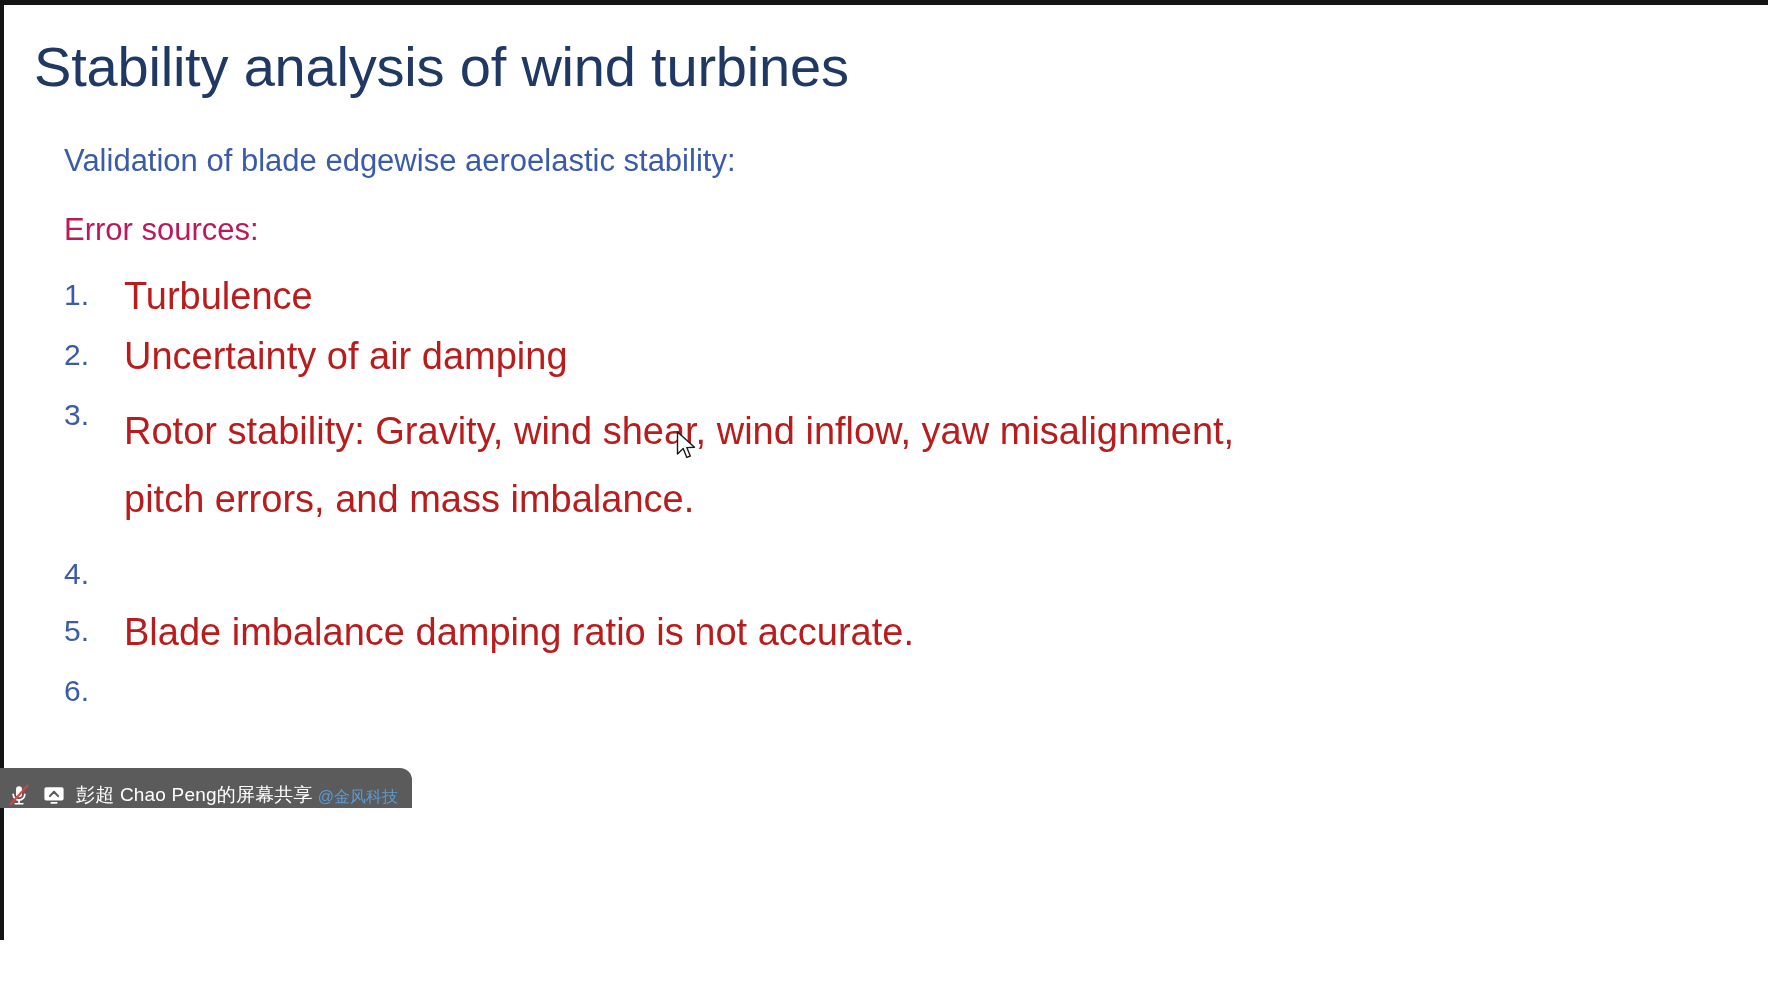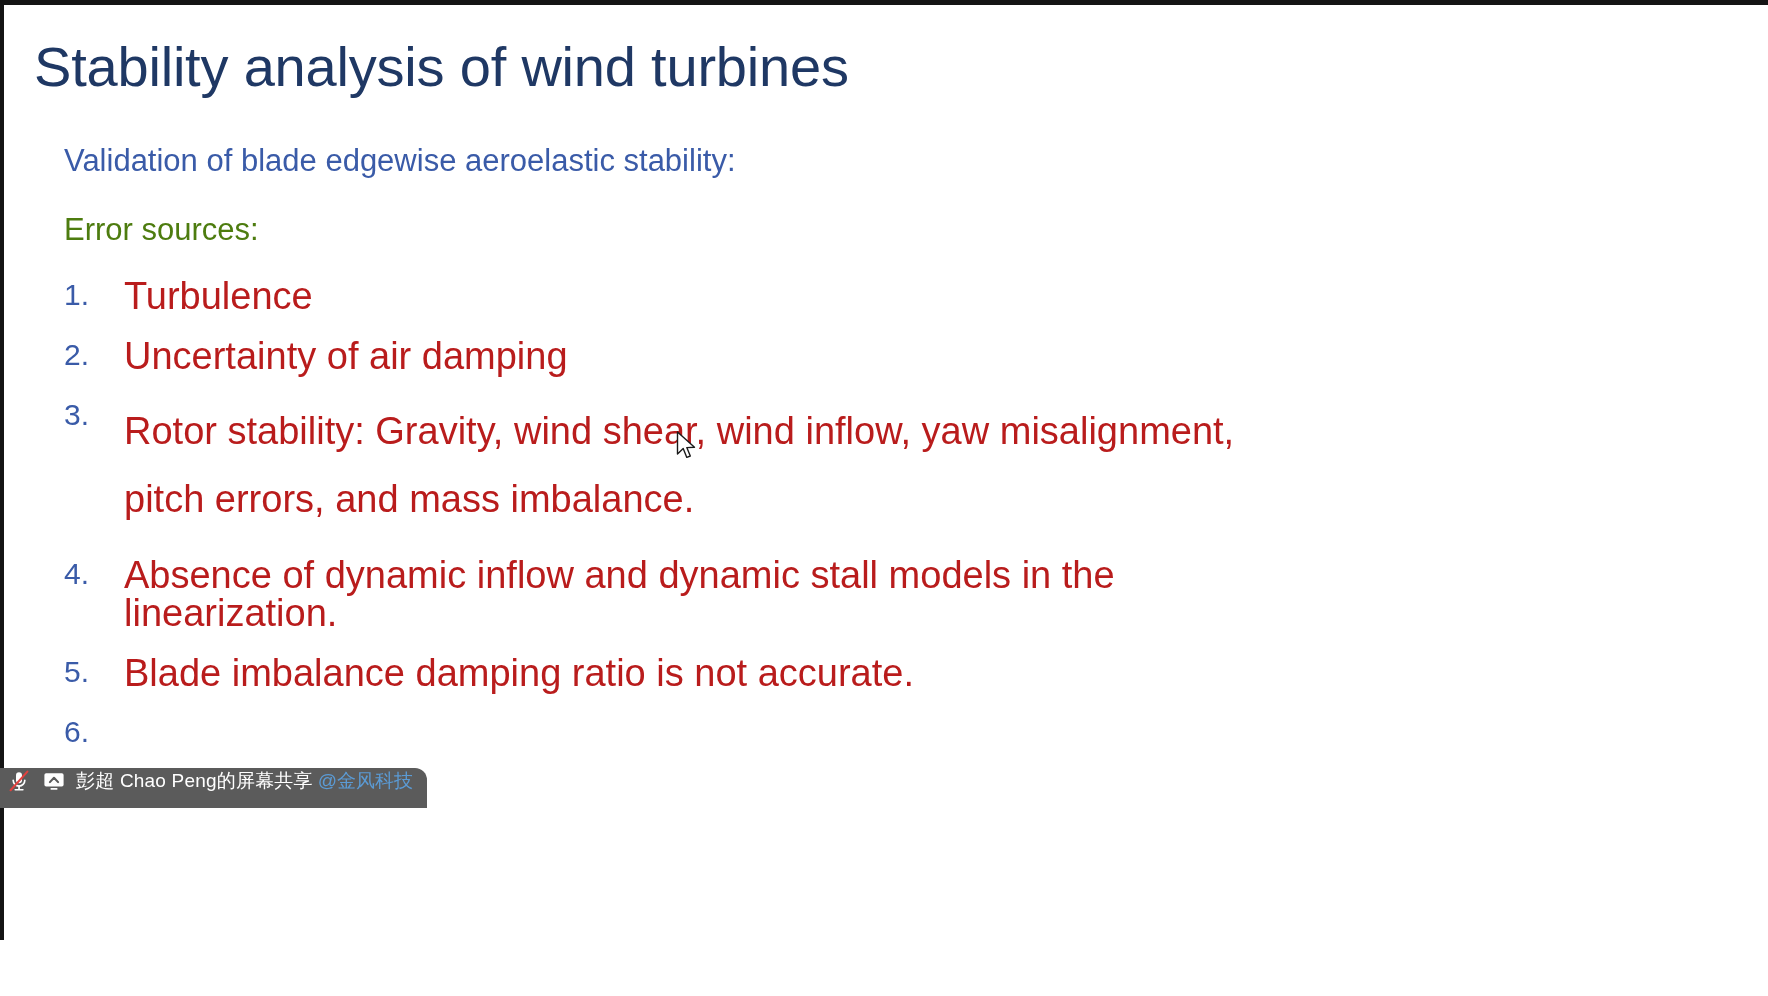--- a/index.html
+++ b/index.html
@@ -73,21 +73,21 @@
   .lead-line {
     font-size: 31px;
     line-height: 1.0;
     color: #3A5BA8;
     margin: 0 0 38px 0;
     white-space: nowrap;
   }
   .section-label {
     font-size: 31px;
     line-height: 1.0;
-    color: #4d7c0f;
+    color: #be185d;
     margin: 16px 0 32px 0;
     white-space: nowrap;
   }
 
   ol.error-list {
     list-style: none;
     margin: 0;
     padding: 0;
   }
   ol.error-list > li {
@@ -124,21 +124,21 @@
   }
 
   
   #share-bar {
     position: absolute;
     left: 0;
     bottom: 0;
     height: 40px;
     padding: 0 14px 0 6px;
     display: flex;
-    align-items: flex-start;
+    align-items: flex-end;
     gap: 9px;
     background: #5B5B5B;
     border-top-right-radius: 12px;
     color: #ffffff;
     font-size: 19px;
     font-family: "Liberation Sans", sans-serif;
     white-space: nowrap;
   }
   #share-bar .ic {
     display: inline-flex;
@@ -148,21 +148,21 @@
     height: 26px;
     flex: 0 0 auto;
   }
   #share-bar .share-text {
     color: #ffffff;
     font-size: 19px;
     letter-spacing: 0.2px;
   }
   #share-bar .share-org {
     color: #5B9BD5;
-    font-size: 19px;
+    font-size: 16px;
     margin-left: -4px;
   }
 </style>
 </head>
 <body>
 
 <div id="screen">
 
   <div id="frame-top-edge"></div>
   <div id="frame-left-edge"></div>
@@ -185,21 +185,20 @@
         <li class="single">
           <span class="num">2.</span>
           <span class="txt">Uncertainty of air damping</span>
         </li>
         <li>
           <span class="num">3.</span>
           <span class="txt">Rotor stability: Gravity, wind shear, wind inflow, yaw misalignment, pitch errors, and mass imbalance.</span>
         </li>
         <li class="single">
           <span class="num">4.</span>
-          <span class="txt">Absence of dynamic inflow and dynamic stall models in the linearization.</span>
         </li>
         <li class="single">
           <span class="num">5.</span>
           <span class="txt">Blade imbalance damping ratio is not accurate.</span>
         </li>
         <li class="single">
           <span class="num">6.</span>
         </li>
       </ol>
 

